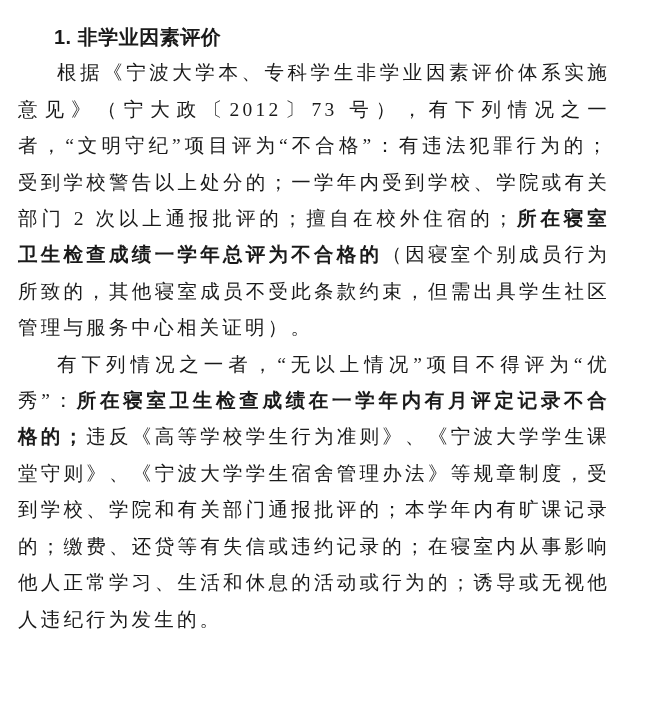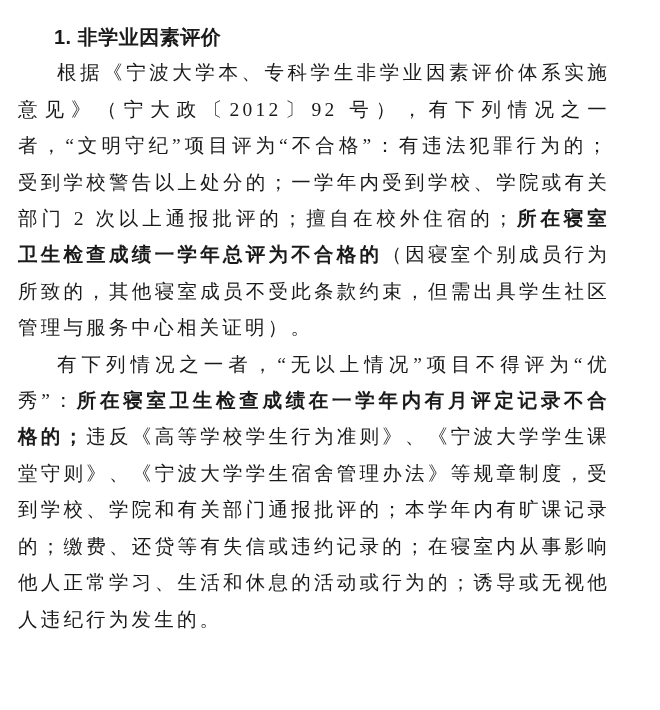--- a/index.html
+++ b/index.html
@@ -46,16 +46,16 @@
   .doc-body .run.bold {
     font-weight: 700;
   }
 </style>
 </head>
 <body>
 
 <div class="page">
   <h2 class="doc-title">1. 非学业因素评价</h2>
   <div class="doc-body">
-      <p class="para"><span class="run">根据《宁波大学本、专科学生非学业因素评价体系实施意见》（宁大政〔2012〕92 号），有下列情况之一者，“文明守纪”项目评为“不合格”：有违法犯罪行为的；受到学校警告以上处分的；一学年内受到学校、学院或有关部门 2 次以上通报批评的；擅自在校外住宿的；</span><span class="run bold">所在寝室卫生检查成绩一学年总评为不合格的</span><span class="run">（因寝室个别成员行为所致的，其他寝室成员不受此条款约束，但需出具学生社区管理与服务中心相关证明）。</span></p>
+      <p class="para"><span class="run">根据《宁波大学本、专科学生非学业因素评价体系实施意见》（宁大政〔2012〕73 号），有下列情况之一者，“文明守纪”项目评为“不合格”：有违法犯罪行为的；受到学校警告以上处分的；一学年内受到学校、学院或有关部门 2 次以上通报批评的；擅自在校外住宿的；</span><span class="run bold">所在寝室卫生检查成绩一学年总评为不合格的</span><span class="run">（因寝室个别成员行为所致的，其他寝室成员不受此条款约束，但需出具学生社区管理与服务中心相关证明）。</span></p>
       <p class="para"><span class="run">有下列情况之一者，“无以上情况”项目不得评为“优秀”：</span><span class="run bold">所在寝室卫生检查成绩在一学年内有月评定记录不合格的；</span><span class="run">违反《高等学校学生行为准则》、《宁波大学学生课堂守则》、《宁波大学学生宿舍管理办法》等规章制度，受到学校、学院和有关部门通报批评的；本学年内有旷课记录的；缴费、还贷等有失信或违约记录的；在寝室内从事影响他人正常学习、生活和休息的活动或行为的；诱导或无视他人违纪行为发生的。</span></p>
     </div>
 </div>
 
 </body></html>

